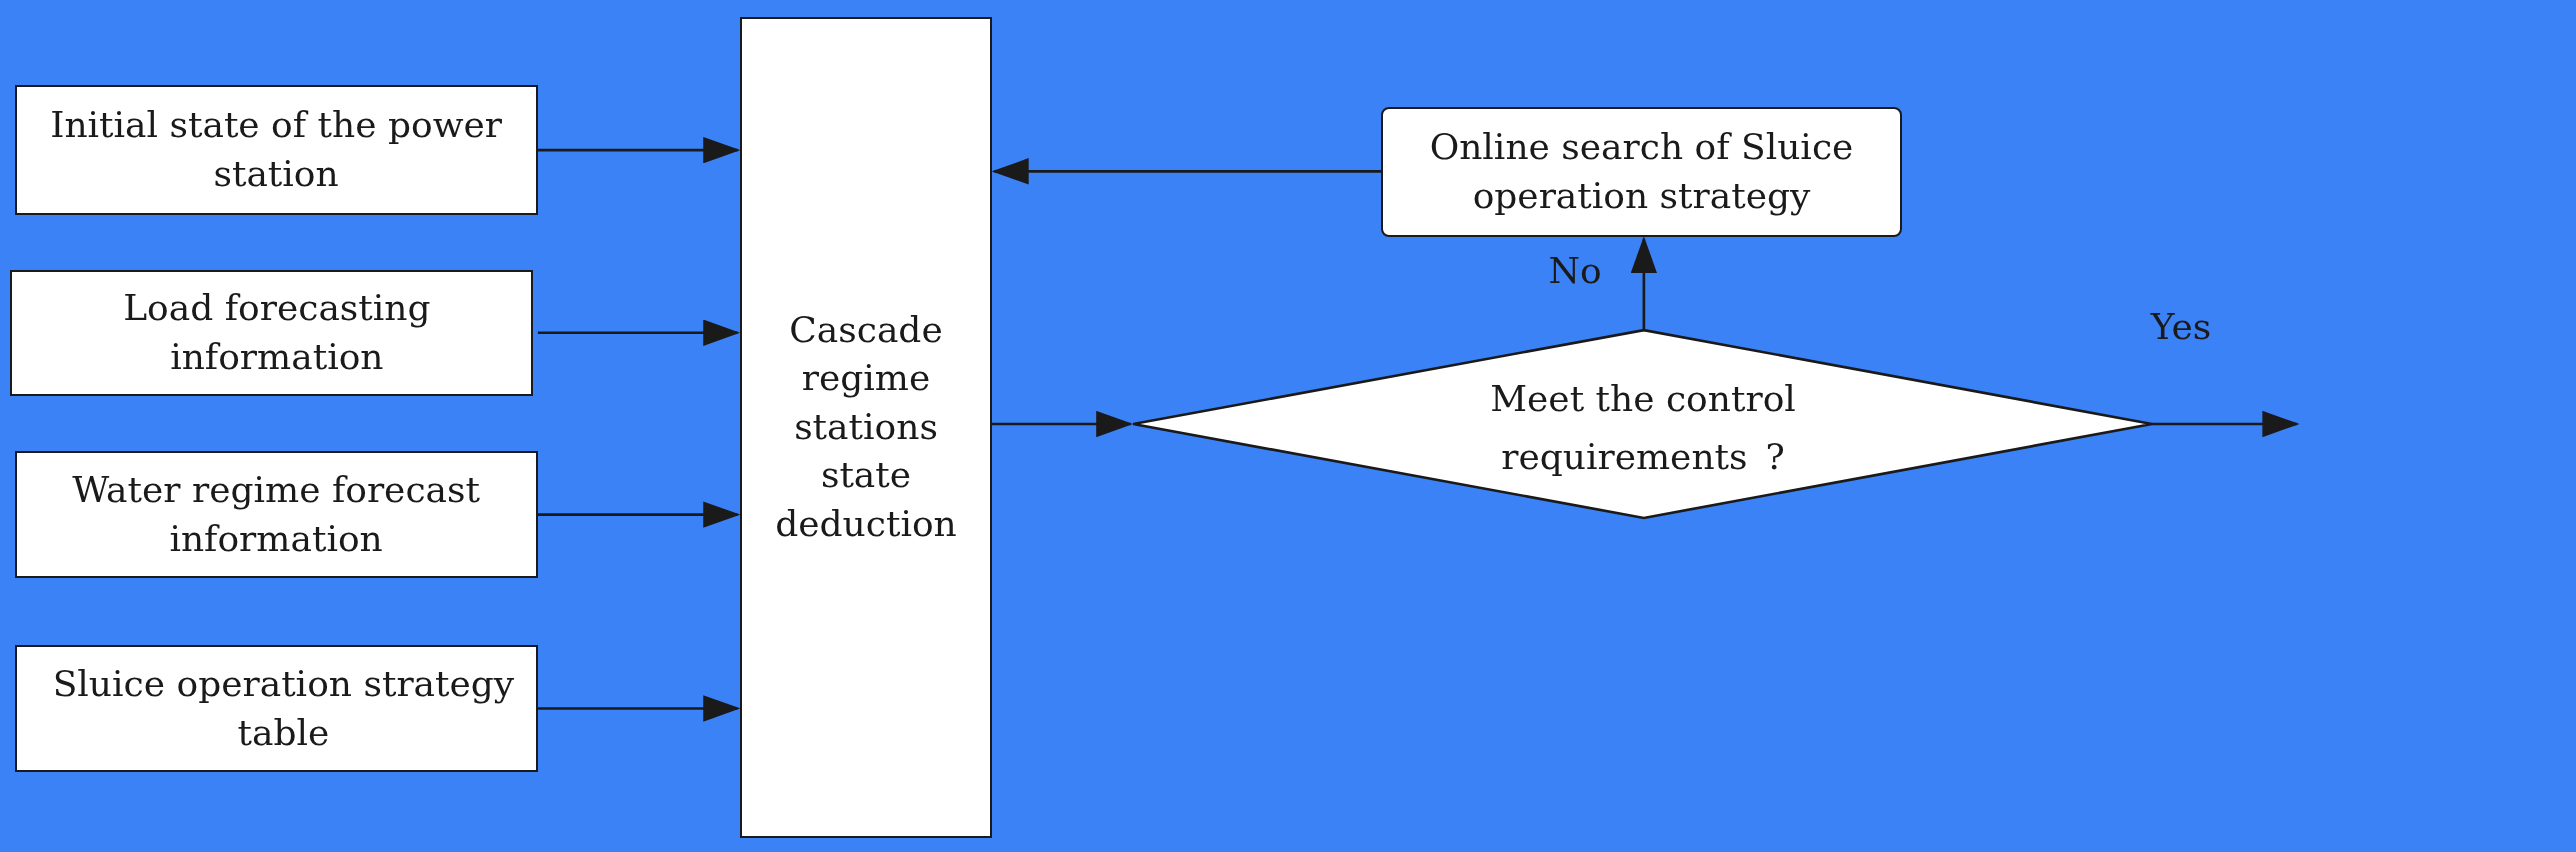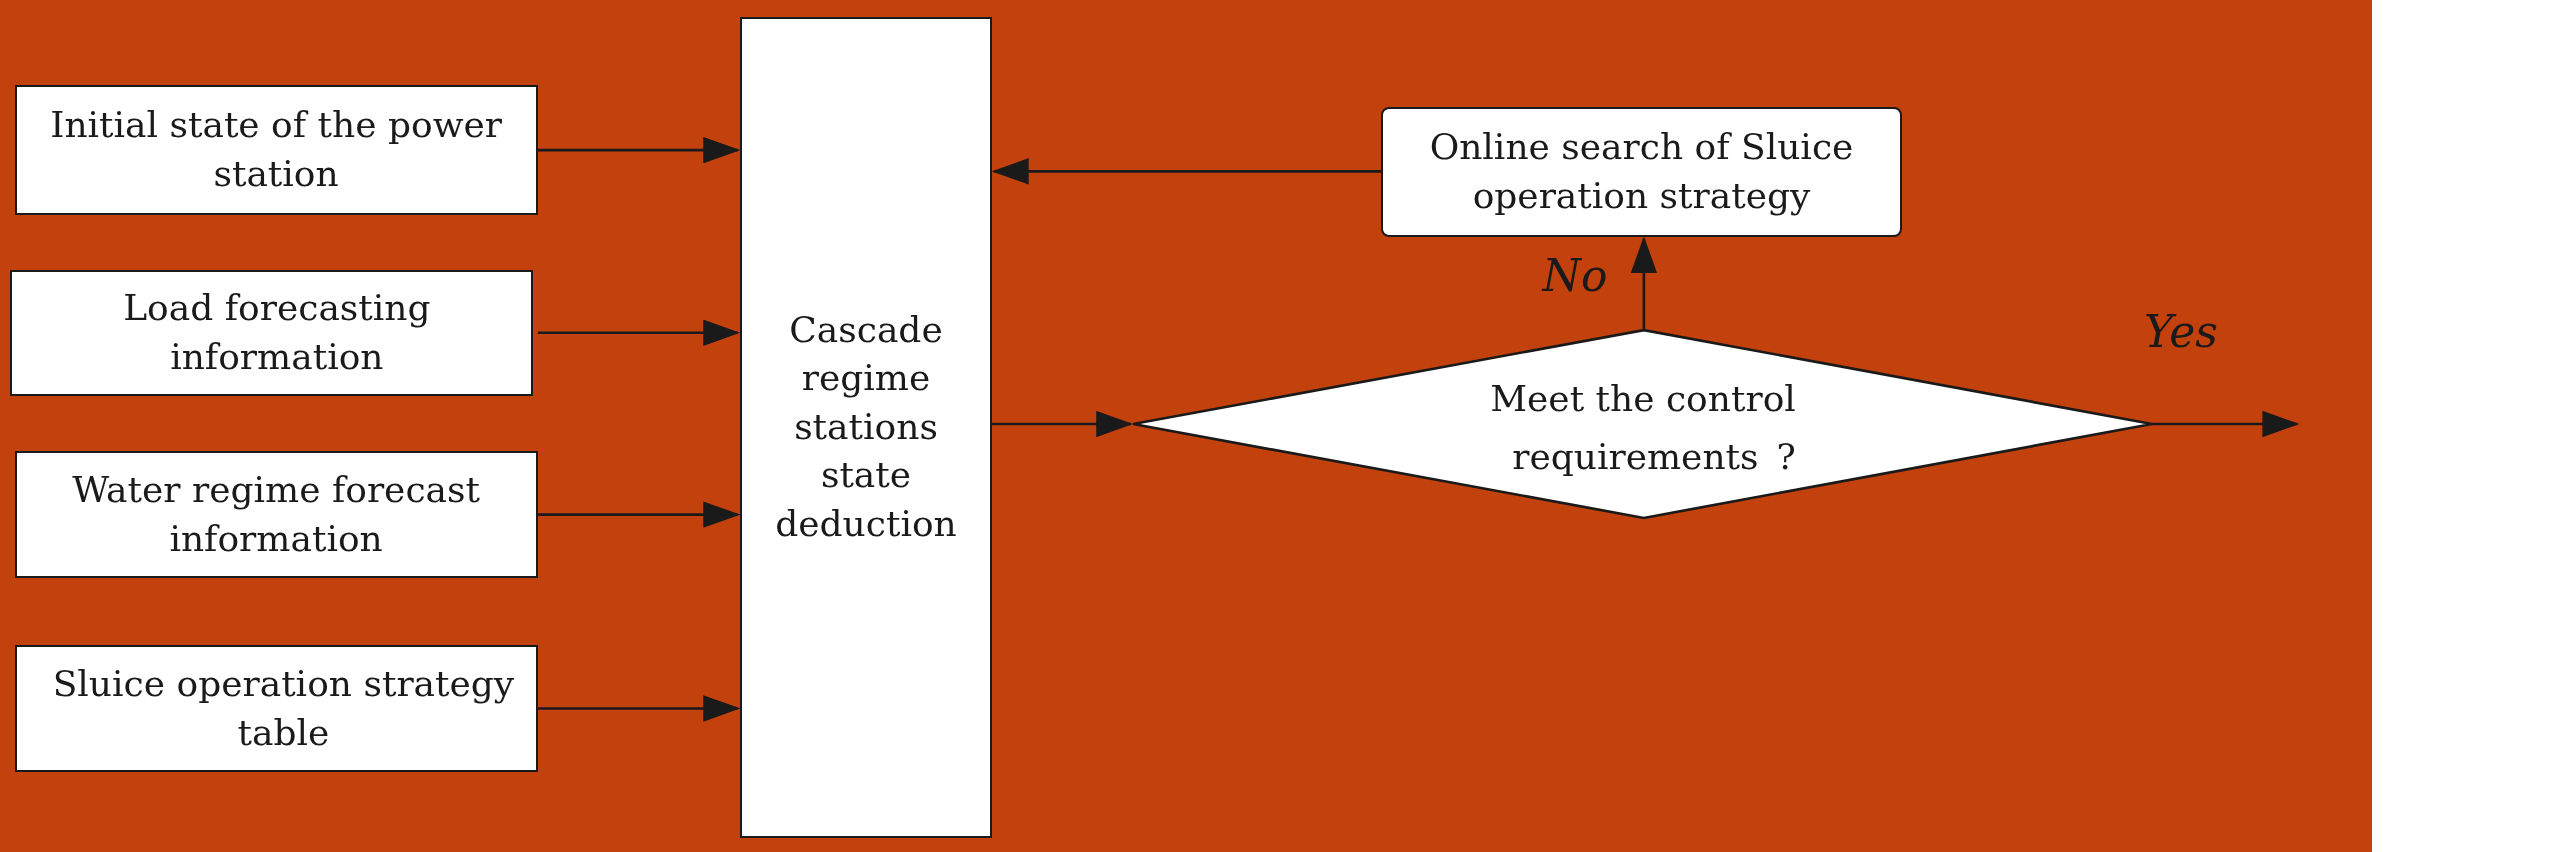--- a/index.html
+++ b/index.html
@@ -2,23 +2,23 @@
 <html style="font-size:10.6px"><head>
 <meta charset="utf-8">
 <style>
   html, body {
     margin: 0;
     padding: 0;
     background: #ffffff;
   }
   #canvas {
     position: relative;
-    width: 2372px;
+    width: 2576px;
     height: 852px;
-    background: #c2410c;
+    background: #3b82f6;
     font-family: "DejaVu Serif", "Liberation Serif", serif;
     color: #1a1a1a;
     overflow: hidden;
   }
   #edges-svg {
     position: absolute;
     left: 0; top: 0;
     width: 2576px;
     height: 852px;
   }
@@ -46,31 +46,30 @@
   #input-box-4   { left: 14.6px;   top: 645px; width: 523px; height: 127px; padding-left: 20px; }
   #feedback-box  { left: 1381px; top: 107px; width: 521px; height: 130px; border-radius: 8px; }
   #output-box    { left: 2300px; top: 21px;  width: 253px; height: 816px; line-height: 1.5; }
   #decision-text {
     position: absolute;
     left: 1312px; top: 371px;
     width: 662px; height: 113px;
     display: flex;
     align-items: center;
     justify-content: center;
-    text-align: right;
+    text-align: center;
     white-space: pre-line;
     font-size: 36px;
     line-height: 1.6;
   }
   .edge-label {
     position: absolute;
-    font-size: 44px;
+    font-size: 36px;
     text-align: center;
     white-space: nowrap;
-    font-style: italic;
   }
   #no-label  { left: 1502px; top: 250px; width: 146px; }
   #yes-label { left: 2108px; top: 306px; width: 146px; }
 </style>
 </head>
 <body>
 
 <div id="canvas">
 
   <svg id="edges-svg" viewBox="0 0 3892 1288" xmlns="http://www.w3.org/2000/svg">

